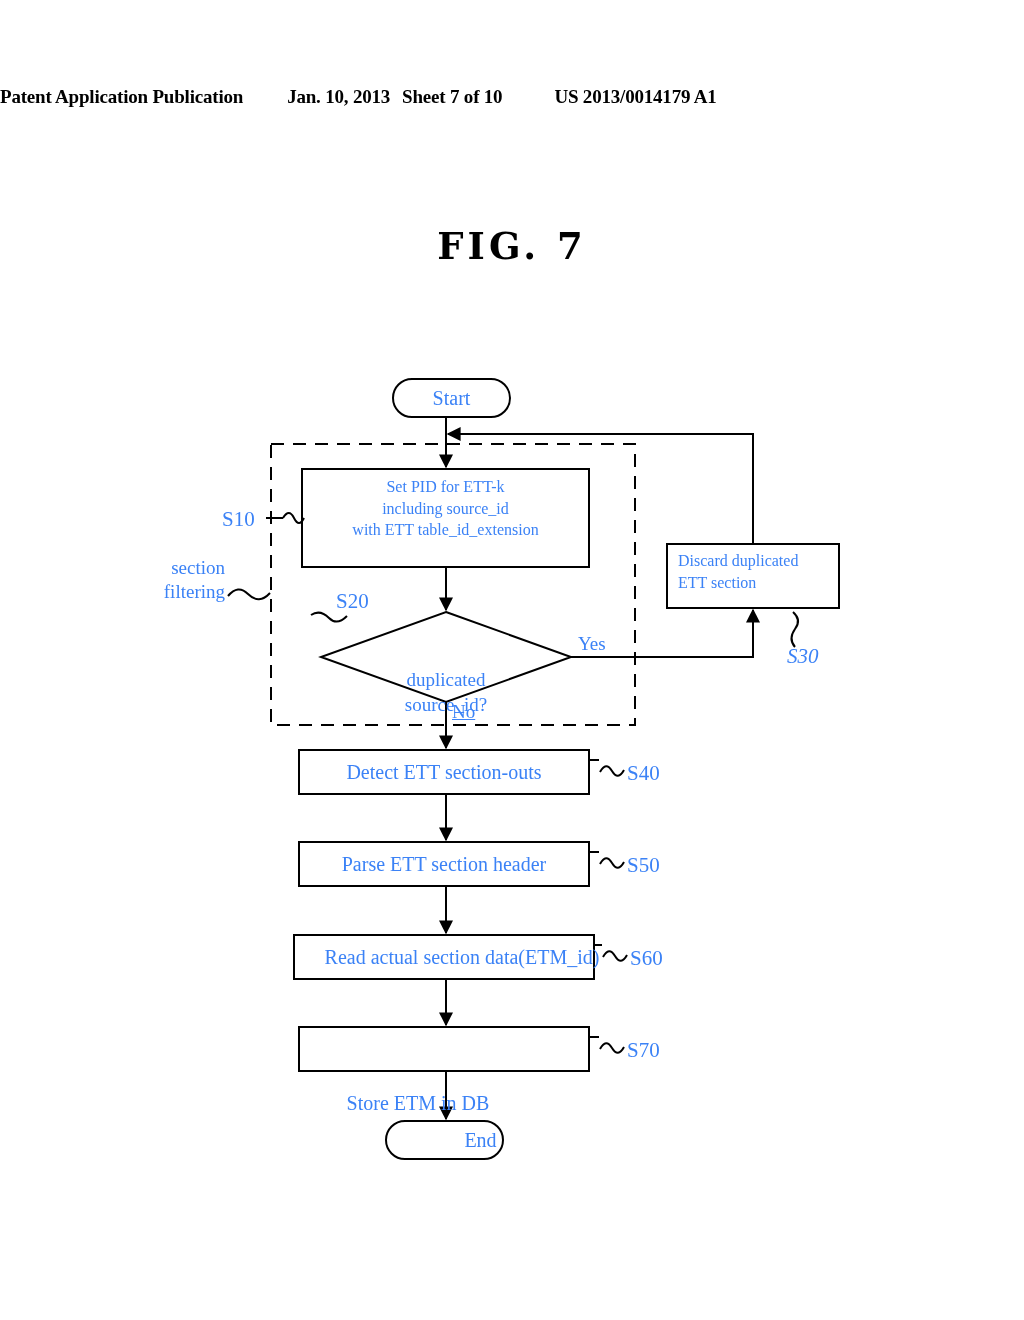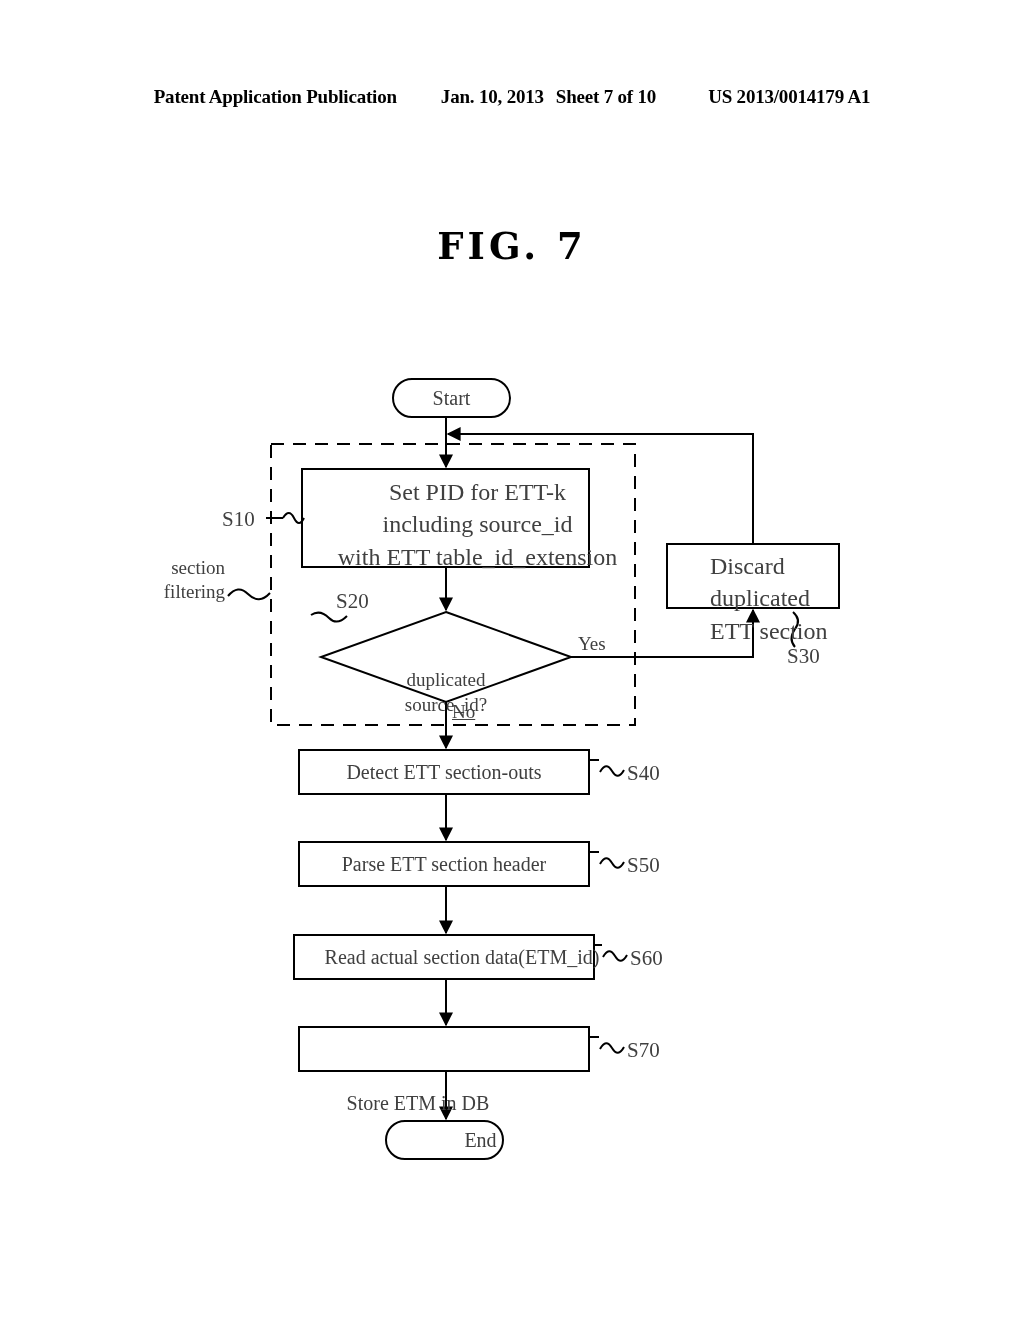--- a/index.html
+++ b/index.html
@@ -16,21 +16,20 @@
     overflow: hidden;
   }
 
   
   .pub-header {
     position: absolute;
     left: 0;
     top: 86px;
     width: 1024px;
     display: flex;
-    justify-content: center;
     align-items: baseline;
     font-family: "Liberation Serif", "DejaVu Serif", serif;
     font-weight: bold;
     font-size: 19px;
     letter-spacing: -0.2px;
     white-space: nowrap;
   }
   .pub-header .h-left   { }
   .pub-header .h-mid    { margin-left: 44px; }
   .pub-header .h-sheet  { margin-left: 12px; }
@@ -55,35 +54,34 @@
     left: 0;
     top: 0;
     width: 1024px;
     height: 1320px;
   }
 
   
   .node-text {
     position: absolute;
     font-family: "Liberation Serif", "DejaVu Serif", serif;
-    color: #404040;
+    color: #3b82f6;
     line-height: 1.28;
   }
   .centered {
     text-align: center;
   }
 
   .term-label { font-size: 20px; }
 
   .proc-label { font-size: 20px; }
 
   .multi-proc {
-    font-size: 24px;
+    font-size: 16px;
     line-height: 1.35;
-    padding-left: 32px;
   }
 
   .diamond-label {
     font-size: 19px;
     line-height: 1.3;
     margin-top: 36px;
   }
 
   .branch-label { font-size: 19px; }
 
@@ -193,21 +191,21 @@
 
 <div class="node-text branch-label" style="left:578px; top:632px;">Yes</div>
 
 <div class="node-text branch-label" style="left:452px; top:700px;text-decoration:underline;">No</div>
 
 <div class="node-text multi-proc" style="left:678px; top:550px; width:160px;">
   <div>Discard duplicated</div>
   <div>ETT section</div>
 </div>
 
-<div class="node-text step-id" style="left:787px; top:643px;">S30</div>
+<div class="node-text step-id" style="left:787px; top:643px;font-style:italic;">S30</div>
 
 <div class="node-text proc-label centered" style="left:299px; top:760px; width:290px;">Detect ETT section-outs</div>
 <div class="node-text step-id" style="left:627px; top:760px;">S40</div>
 
 <div class="node-text proc-label centered" style="left:299px; top:852px; width:290px;">Parse ETT section header</div>
 <div class="node-text step-id" style="left:627px; top:852px;">S50</div>
 
 <div class="node-text proc-label centered" style="left:294px; top:945px; width:336px;">Read actual section data(ETM_id)</div>
 <div class="node-text step-id" style="left:630px; top:945px;">S60</div>
 

